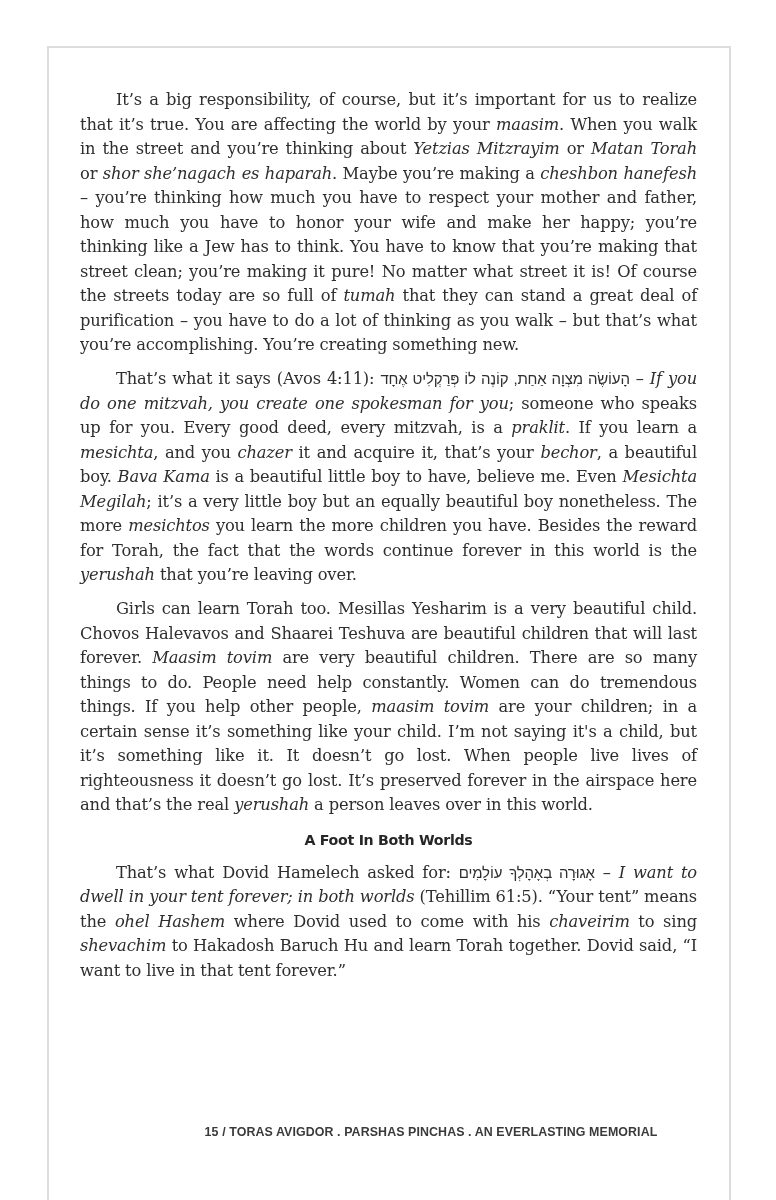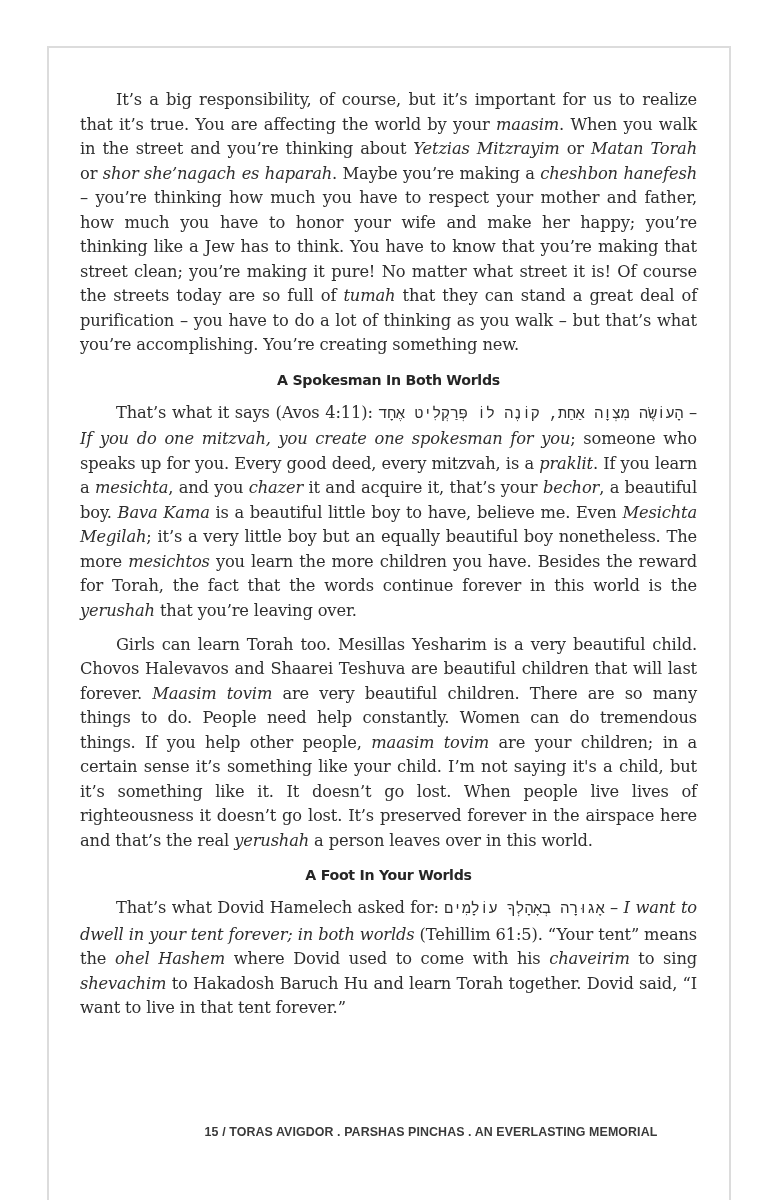--- a/index.html
+++ b/index.html
@@ -37,21 +37,21 @@
   .para {
     margin: 0 0 9.5px 0;
     text-indent: 36px;
     text-align: justify;
     hyphens: none;
   }
   .para i {
     font-style: italic;
   }
   .heb {
-    font-family: Liberation Mono, monospace;
+    font-family: Liberation Sans, sans-serif;
     font-size: 15px;
     font-style: normal;
     unicode-bidi: isolate;
     direction: rtl;
   }
   .section-heading {
     text-align: center;
     font-family: "DejaVu Sans", "Liberation Sans", sans-serif;
     font-weight: bold;
     font-size: 14.2px;
@@ -76,21 +76,20 @@
 </style>
 </head>
 <body>
 
 <div class="page-frame"></div>
 
 <div class="content">
 
   <p class="para"><span>It’s a big responsibility, of course, but it’s important for us to realize that it’s true. You are affecting the world by your </span><i>maasim</i><span>. When you walk in the street and you’re thinking about </span><i>Yetzias Mitzrayim</i><span> or </span><i>Matan Torah</i><span> or </span><i>shor she’nagach es haparah</i><span>. Maybe you’re making a </span><i>cheshbon hanefesh</i><span> – you’re thinking how much you have to respect your mother and father, how much you have to honor your wife and make her happy; you’re thinking like a Jew has to think. You have to know that you’re making that street clean; you’re making it pure! No matter what street it is! Of course the streets today are so full of </span><i>tumah</i><span> that they can stand a great deal of purification – you have to do a lot of thinking as you walk – but that’s what you’re accomplishing. You’re creating something new.</span></p>
 
-  <h2 class="section-heading">A Spokesman In Both Worlds</h2>
   <p class="para"><span>That’s what it says (Avos 4:11): </span><span class="heb" dir="rtl" lang="he">הָעוֹשֶׂה מִצְוָה אַחַת, קוֹנֶה לוֹ פְּרַקְלִיט אֶחָד</span><span> – </span><i>If you do one mitzvah, you create one spokesman for you</i><span>; someone who speaks up for you. Every good deed, every mitzvah, is a </span><i>praklit</i><span>. If you learn a </span><i>mesichta</i><span>, and you </span><i>chazer</i><span> it and acquire it, that’s your </span><i>bechor</i><span>, a beautiful boy. </span><i>Bava Kama</i><span> is a beautiful little boy to have, believe me. Even </span><i>Mesichta Megilah</i><span>; it’s a very little boy but an equally beautiful boy nonetheless. The more </span><i>mesichtos</i><span> you learn the more children you have. Besides the reward for Torah, the fact that the words continue forever in this world is the </span><i>yerushah</i><span> that you’re leaving over.</span></p>
   <p class="para"><span>Girls can learn Torah too. Mesillas Yesharim is a very beautiful child. Chovos Halevavos and Shaarei Teshuva are beautiful children that will last forever. </span><i>Maasim tovim</i><span> are very beautiful children. There are so many things to do. People need help constantly. Women can do tremendous things. If you help other people, </span><i>maasim tovim</i><span> are your children; in a certain sense it’s something like your child. I’m not saying it's a child, but it’s something like it. It doesn’t go lost. When people live lives of righteousness it doesn’t go lost. It’s preserved forever in the airspace here and that’s the real </span><i>yerushah</i><span> a person leaves over in this world.</span></p>
 
-  <h2 class="section-heading">A Foot In Your Worlds</h2>
+  <h2 class="section-heading">A Foot In Both Worlds</h2>
   <p class="para"><span>That’s what Dovid Hamelech asked for: </span><span class="heb" dir="rtl" lang="he">אָגוּרָה בְאָהָלְךָ עוֹלָמִים</span><span> – </span><i>I want to dwell in your tent forever; in both worlds</i><span> (Tehillim 61:5). “Your tent” means the </span><i>ohel Hashem</i><span> where Dovid used to come with his </span><i>chaveirim</i><span> to sing </span><i>shevachim</i><span> to Hakadosh Baruch Hu and learn Torah together. Dovid said, “I want to live in that tent forever.”</span></p>
 </div>
 
 <div class="footer">15 / TORAS AVIGDOR . PARSHAS PINCHAS . AN EVERLASTING MEMORIAL</div>
 
 </body></html>

